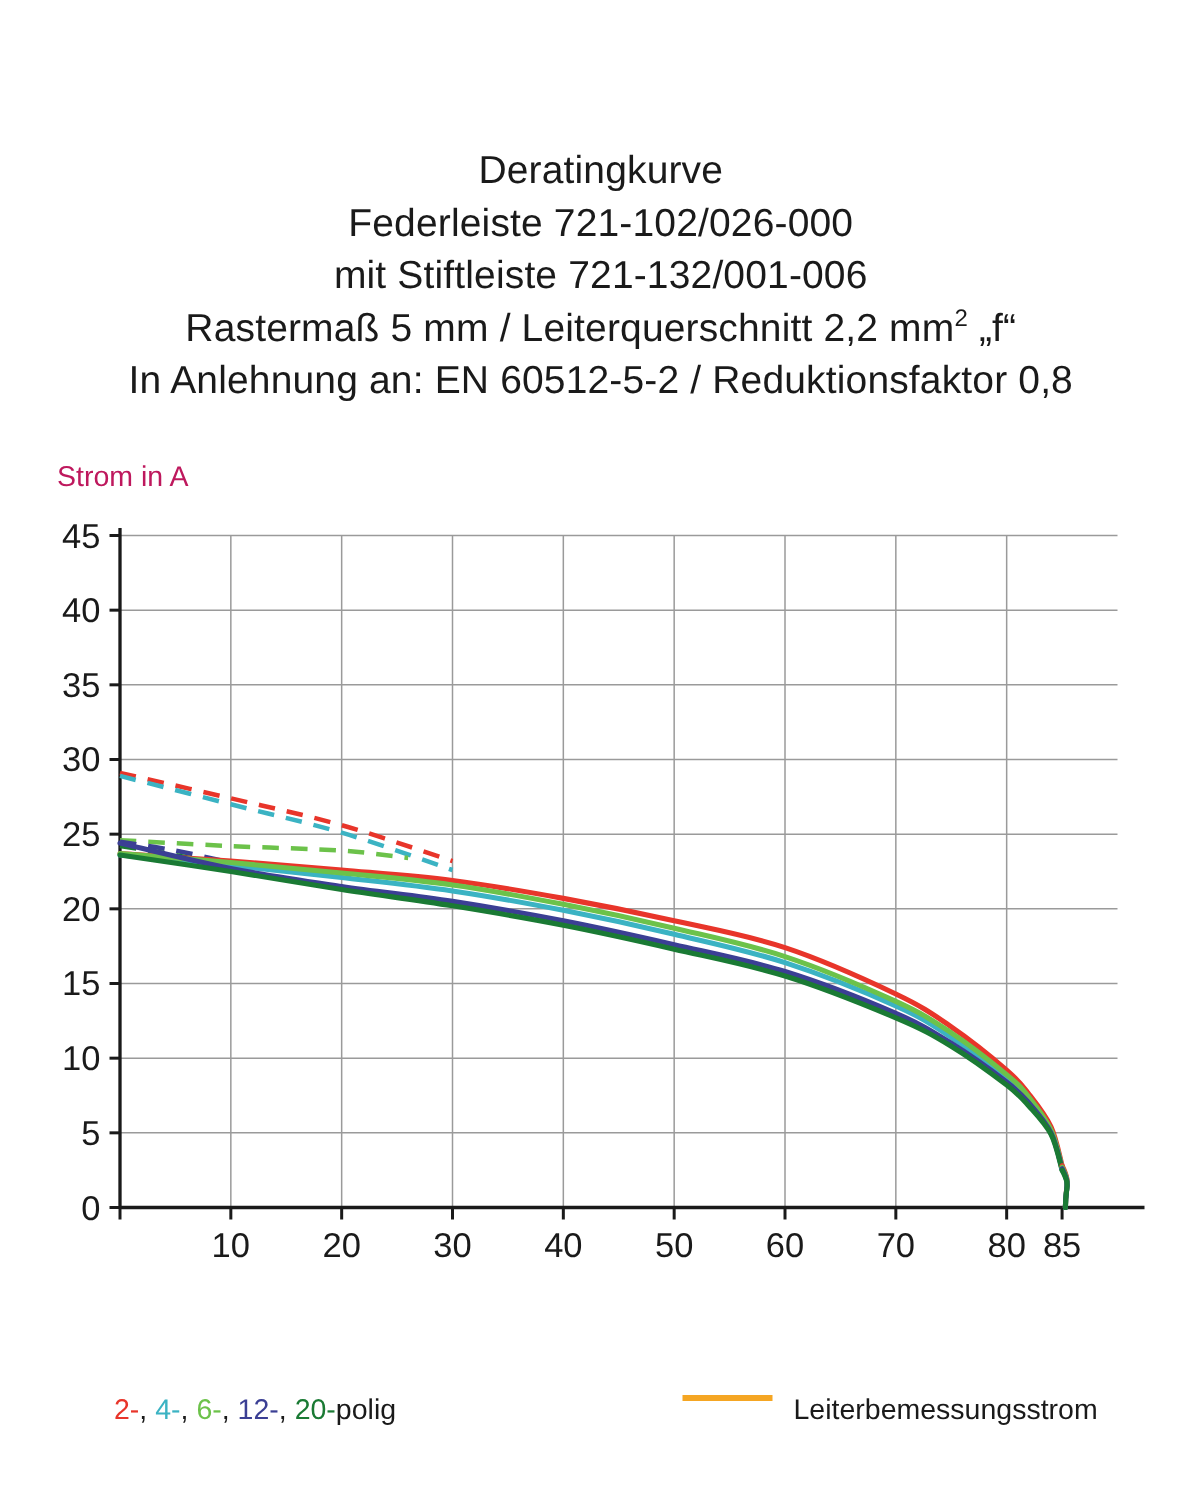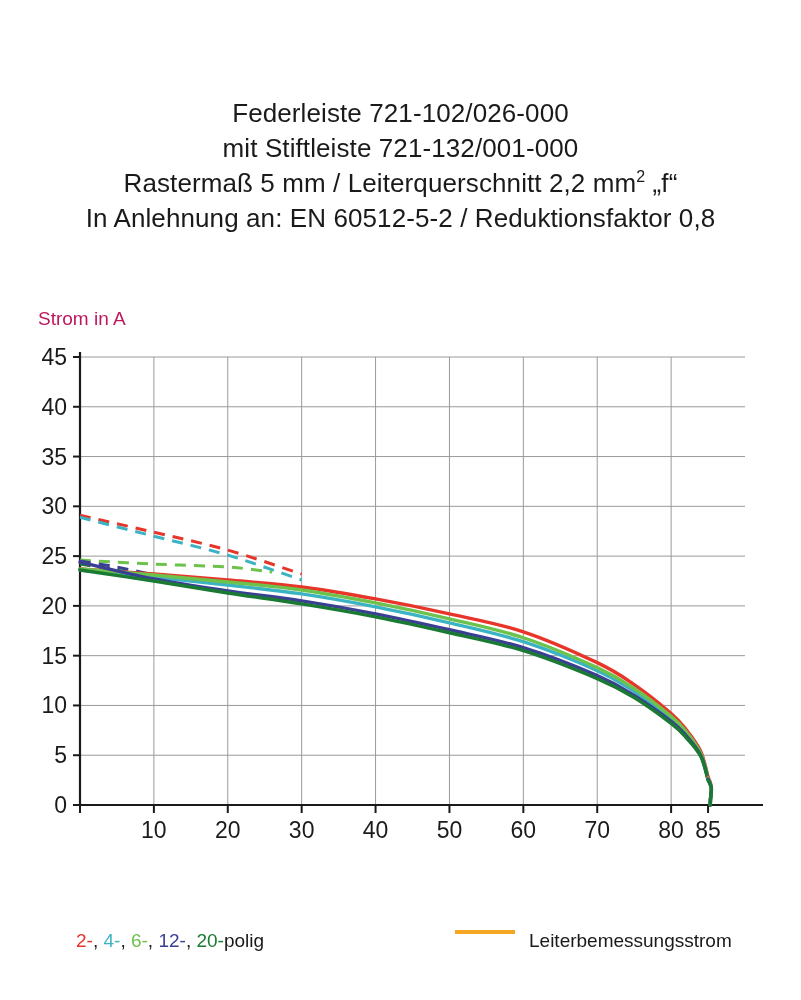--- a/index.html
+++ b/index.html
@@ -99,22 +99,23 @@
     margin-right: 14px;
     vertical-align: middle;
   }
 </style>
 </head>
 <body>
 
 <div id="page">
 
   <div class="title-block">
+    <div class="title-line">Deratingkurve</div>
     <div class="title-line">Federleiste 721-102/026-000</div>
-    <div class="title-line">mit Stiftleiste 721-132/001-000</div>
+    <div class="title-line">mit Stiftleiste 721-132/001-006</div>
     <div class="title-line"><span>Rastermaß 5 mm / Leiterquerschnitt 2,2 mm</span><sup>2</sup><span> „f“</span></div>
     <div class="title-line">In Anlehnung an: EN 60512-5-2 / Reduktionsfaktor 0,8</div>
   </div>
 
   <div class="y-axis-title">Strom in A</div>
 
   <div id="plot-wrap">
     <svg class="chart" id="chart-svg" width="801" height="1000">
         <line x1="153.88888888888889" y1="357" x2="153.88888888888889" y2="805" stroke="#9a9a9a" stroke-width="1"></line>
         <line x1="227.77777777777777" y1="357" x2="227.77777777777777" y2="805" stroke="#9a9a9a" stroke-width="1"></line>

